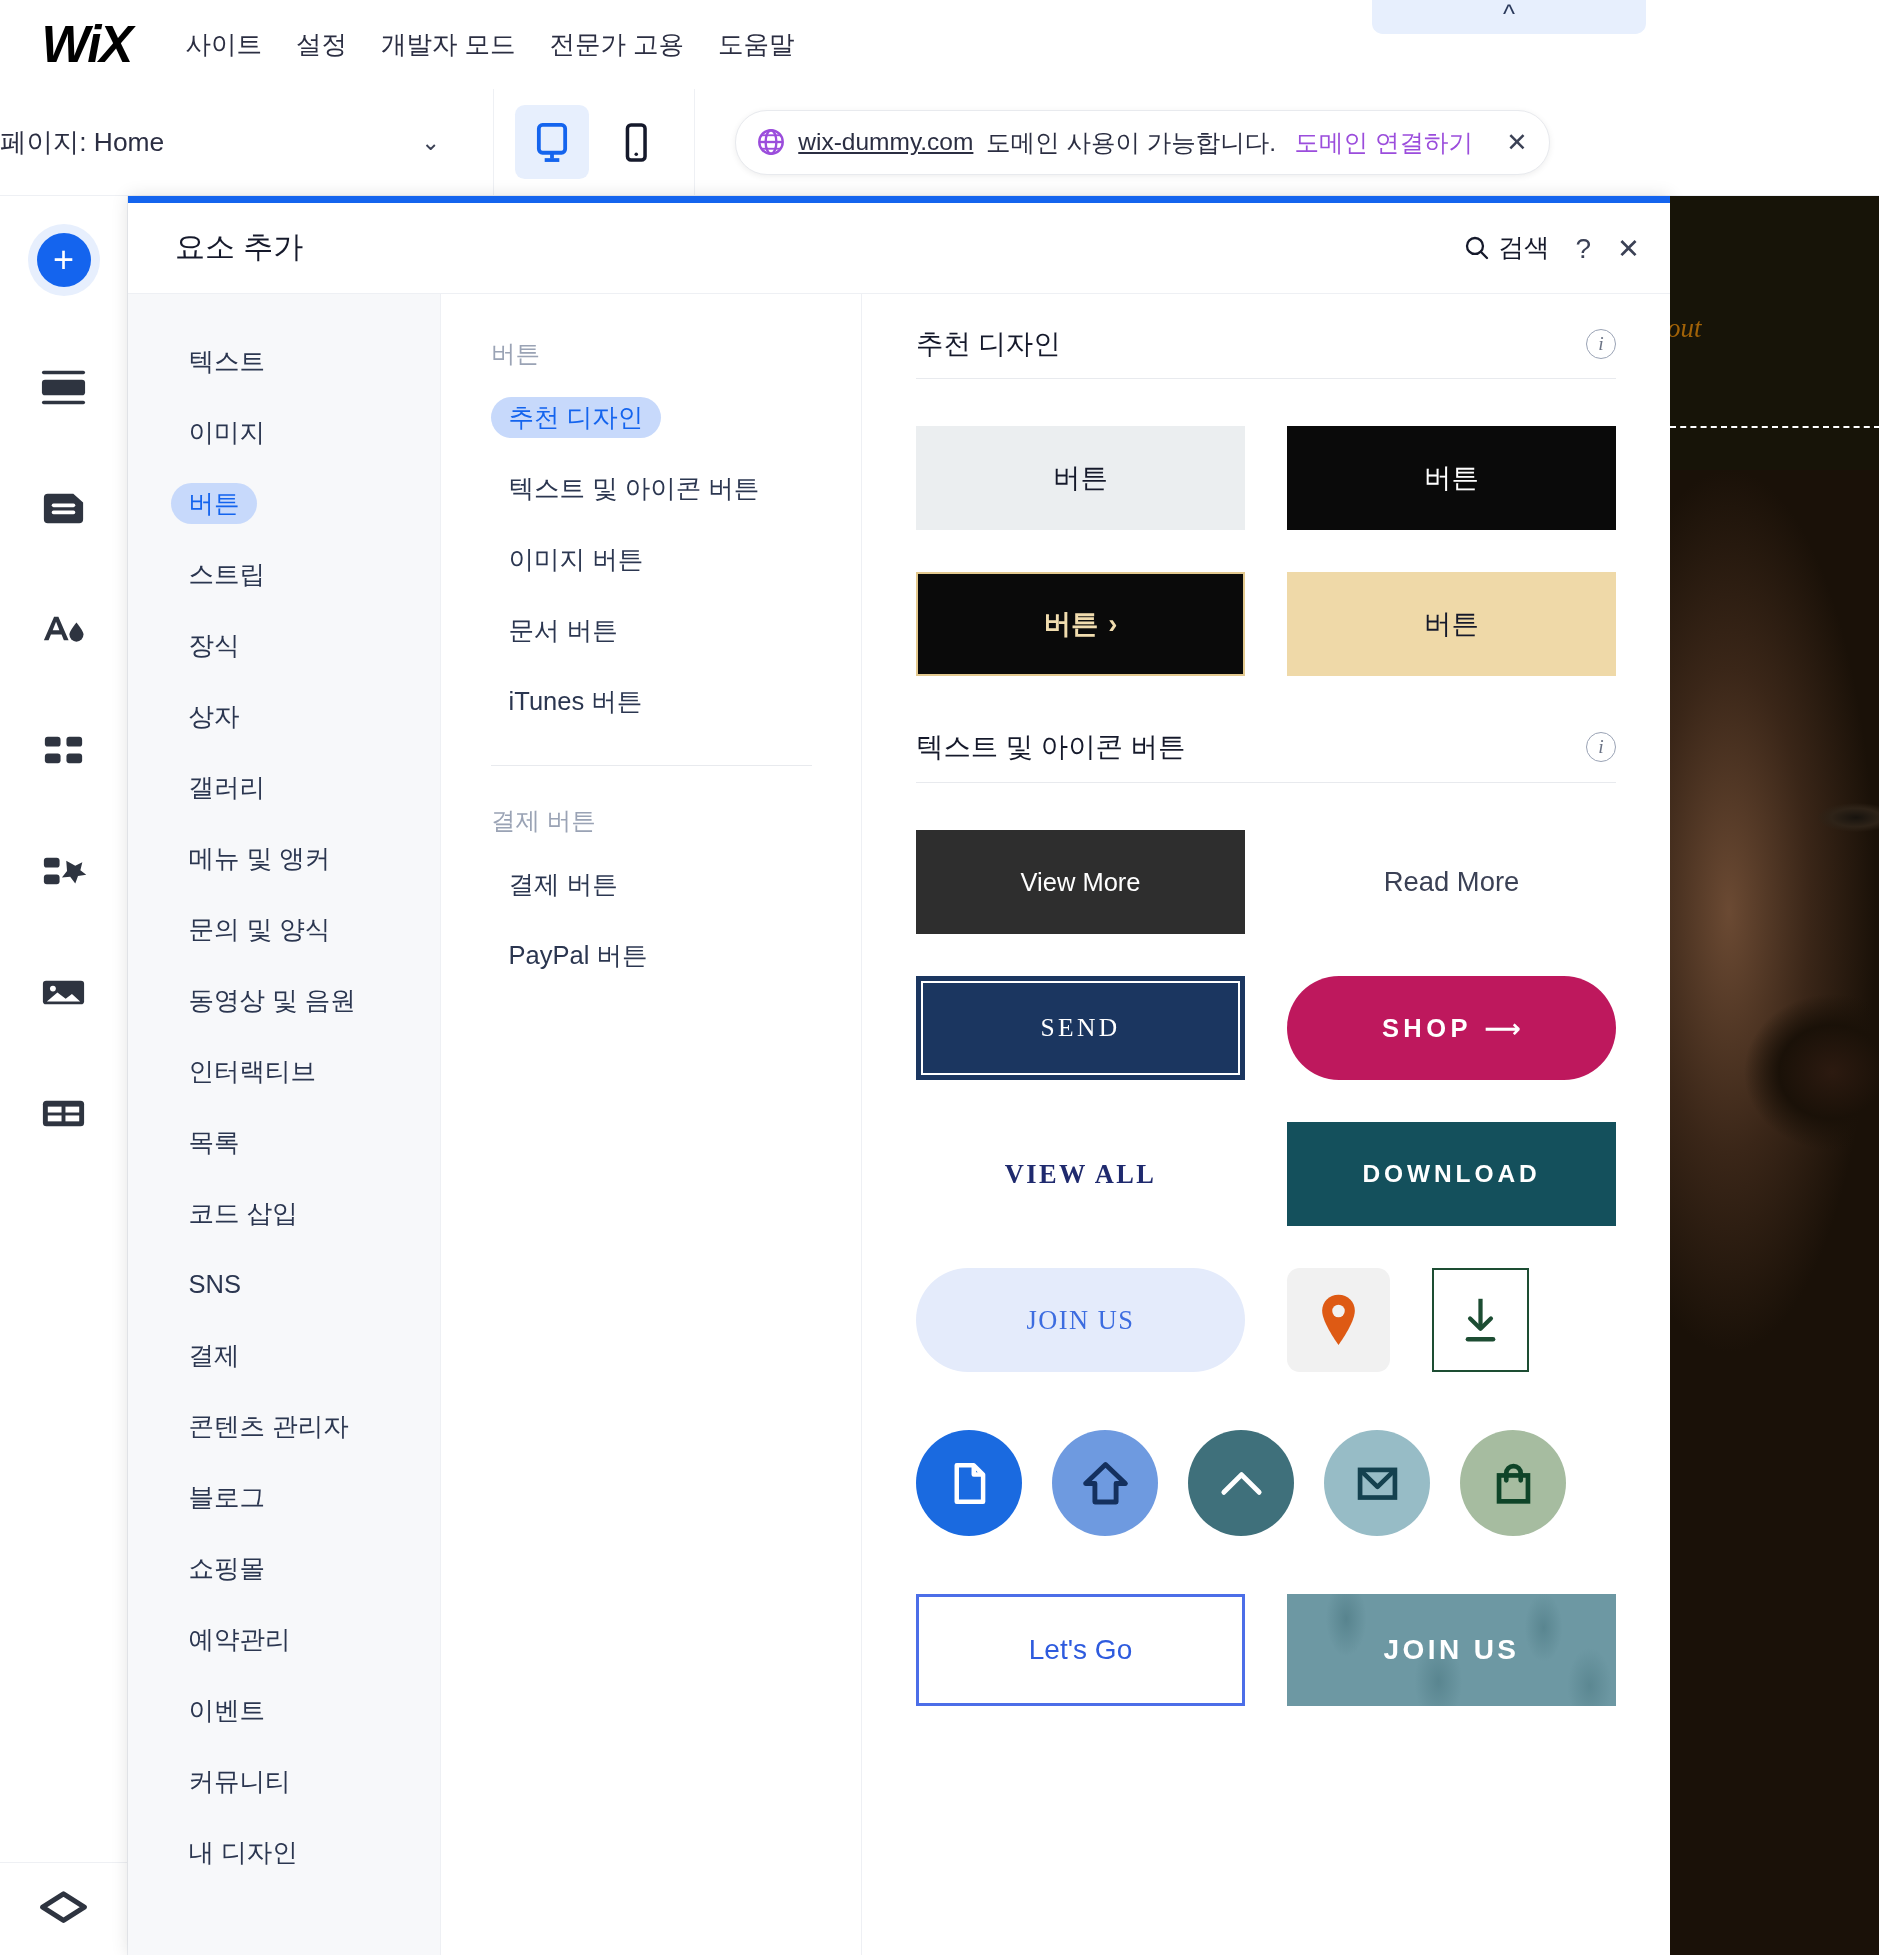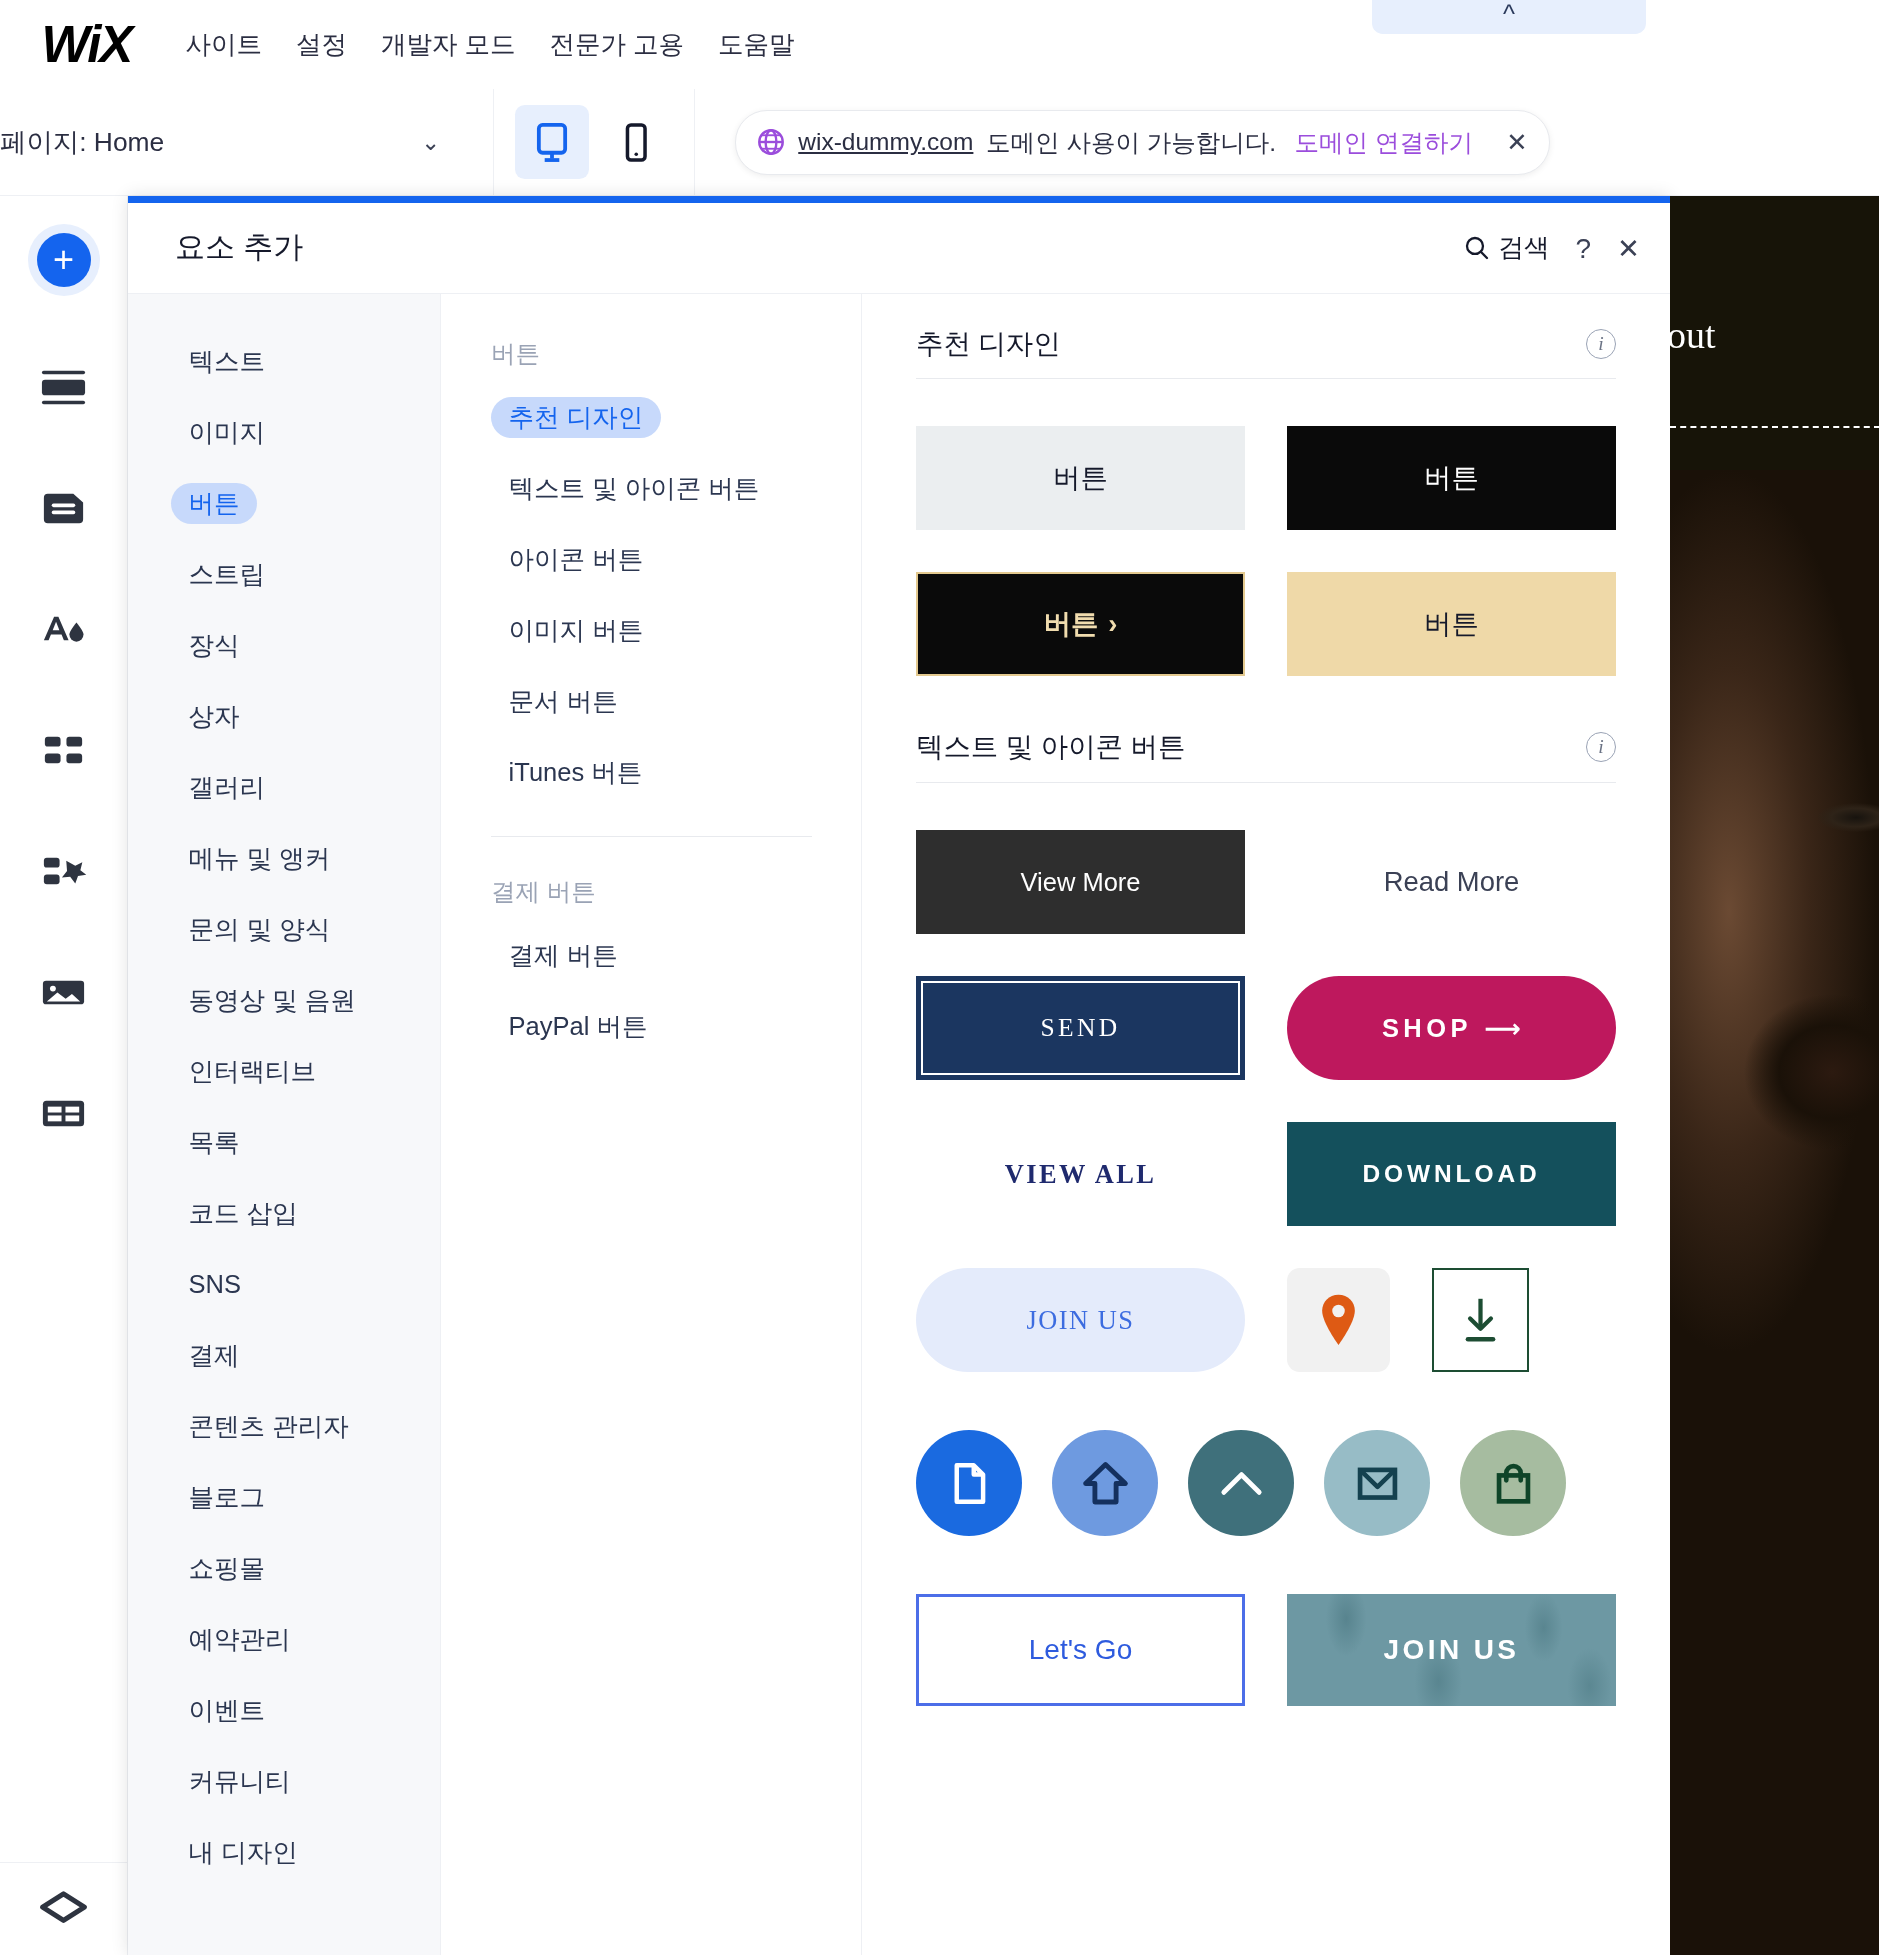--- a/index.html
+++ b/index.html
@@ -170,21 +170,21 @@
     display: flex; align-items: center; justify-content: center; cursor: pointer;
   }
 
   
   .canvas {
     position: absolute; top: 196px; left: 1670px; width: 210px; height: 1759px;
     background: #171408; overflow: hidden;
   }
   .canvas-text {
     position: absolute; left: -2.9px; top: 117px;
-    font-size: 38px; color: #ffffff; font-family: "Liberation Serif", serif;
+    font-size: 27px; color: #a16207; font-family: "Liberation Serif", serif; font-style: italic;
   }
   .canvas-dash {
     position: absolute; left: 0; top: 230px; width: 210px; height: 0;
     border-top: 2.9px dashed #ffffff;
   }
   .canvas-photo {
     position: absolute; left: 0; top: 274px; width: 210px; height: 1485px;
     background:
       radial-gradient(ellipse 88px 78px at 162px 602px, #2c1a10 0%, #1a1108 60%, transparent 100%),
       radial-gradient(ellipse 147px 441px at 59px 441px, #6b4a33 0%, #3a2618 55%, #1a1108 100%),
@@ -449,23 +449,20 @@
 
       <div class="sub-col">
         <div class="sub-group-title">버튼</div>
         <div class="sub-item active">
             <span>추천 디자인</span>
           </div>
         <div class="sub-item">
             <span>텍스트 및 아이콘 버튼</span>
           </div>
         <div class="sub-item">
-            <span>아이콘 버튼</span>
-          </div>
-        <div class="sub-item">
             <span>이미지 버튼</span>
           </div>
         <div class="sub-item">
             <span>문서 버튼</span>
           </div>
         <div class="sub-item">
             <span>iTunes 버튼</span>
           </div>
 
         <div class="sub-sep"></div>

